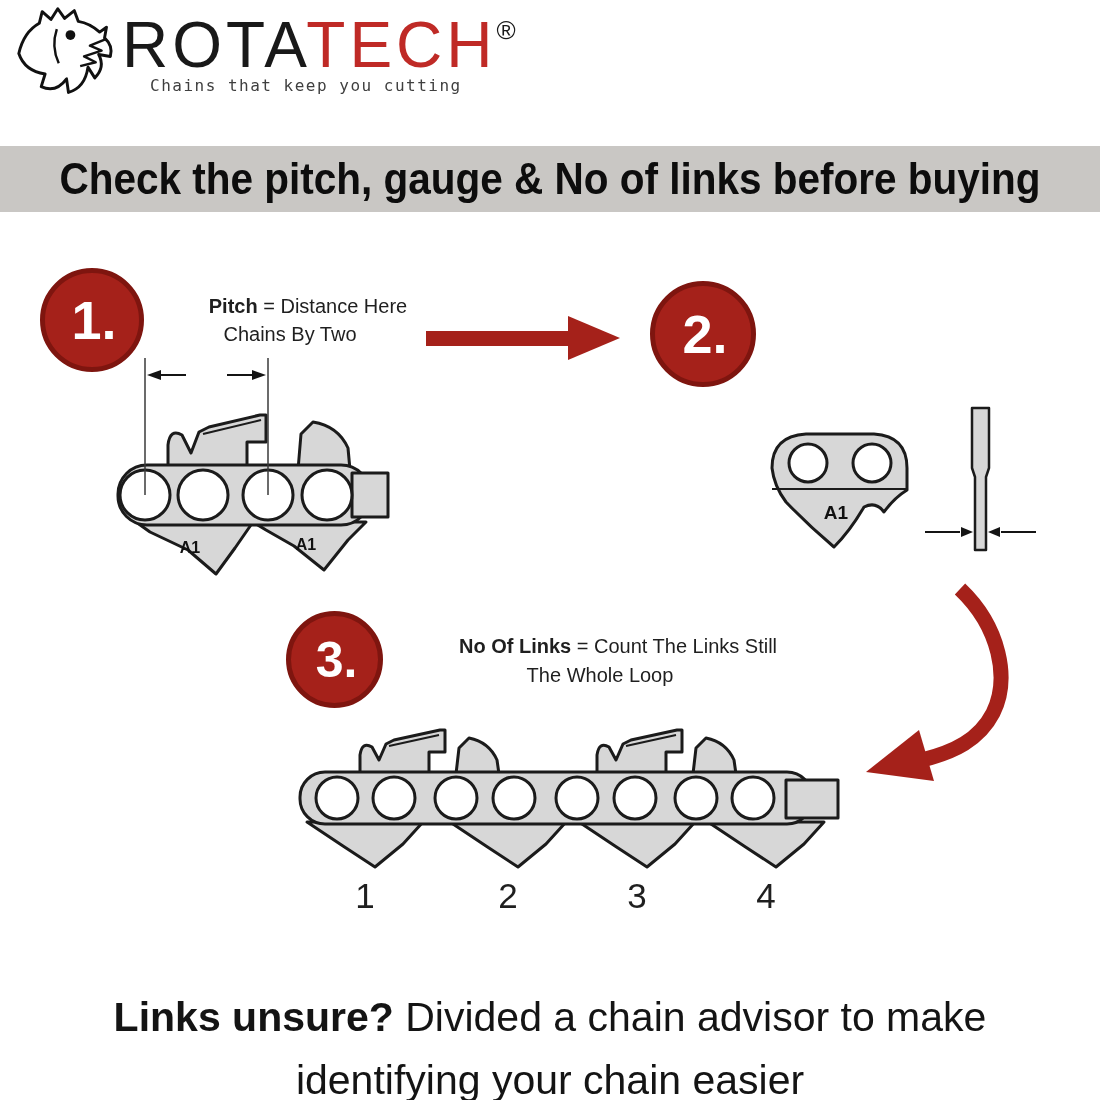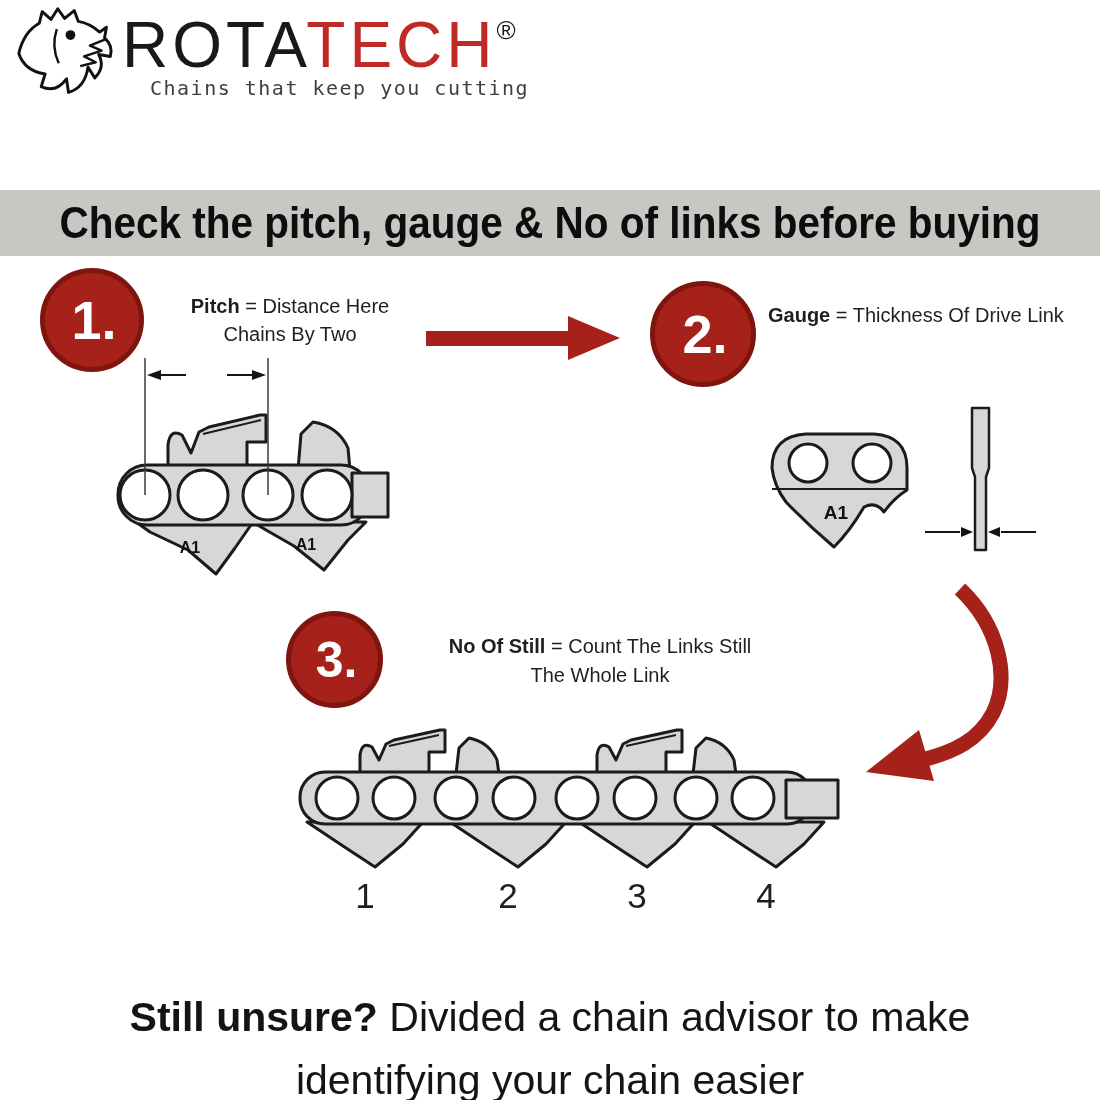--- a/index.html
+++ b/index.html
@@ -15,36 +15,36 @@
     font-family:"Liberation Sans", sans-serif;overflow:hidden;
   }
   .abs{position:absolute;}
 
   
   .brand{position:absolute;left:122px;top:8px;font-weight:400;font-size:64px;
          letter-spacing:4px;color:#191919;white-space:nowrap;}
   .brand .red{color:var(--brand-red);}
   .brand sup{font-size:26px;vertical-align:28px;letter-spacing:0;}
   .tagline{position:absolute;left:150px;top:76px;font-family:"DejaVu Sans Mono", monospace;
-           font-size:20px;letter-spacing:1.5px;color:#3f3f3f;white-space:nowrap;}
+           font-size:16px;letter-spacing:1.5px;color:#3f3f3f;white-space:nowrap;}
 
   
   .banner{position:absolute;left:0;top:146px;width:1100px;height:66px;background:var(--banner-bg);
-          display:flex;align-items:center;justify-content:center;margin-top:44px;}
+          display:flex;align-items:center;justify-content:center;}
   .banner span{font-weight:700;font-size:45px;color:#0d0d0d;white-space:nowrap;
                transform:scaleX(.9);transform-origin:center;}
 
   
   .step-circle{position:absolute;border-radius:50%;background:var(--accent);
                border:5px solid #7e150f;box-sizing:border-box;
                display:flex;align-items:center;justify-content:center;}
   .step-circle span{color:#fff;font-weight:700;line-height:1;padding-left:4px;}
 
   .caption{position:absolute;font-size:20px;color:#1f1f1f;line-height:28px;}
-  .caption .b{font-weight:700;}
+  .caption .b{font-weight:700;margin-left:36px;}
   .center{text-align:center;}
 
   
   .chain-shape{fill:var(--chain-fill);stroke:var(--chain-stroke);stroke-width:3;stroke-linejoin:round;}
   .thin{stroke-width:2.5;}
   .hole{fill:#ffffff;stroke:var(--chain-stroke);stroke-width:3;}
   .detail{fill:none;stroke:var(--chain-stroke);stroke-width:2;}
   .dim{stroke:#3a3a3a;stroke-width:1.5;fill:none;}
   .dim-arrow{fill:#141414;stroke:none;}
   .dim-tail{stroke:#141414;stroke-width:2;fill:none;}
@@ -116,24 +116,20 @@
   </svg>
 
   <svg class="abs" style="left:424px;top:314px;" width="200" height="48" viewBox="0 0 200 48">
     <rect class="accent-fill" x="2" y="17" width="142" height="15"></rect>
     <polygon class="accent-fill" points="144,2 144,46 196,24"></polygon>
   </svg>
 
   <div class="step-circle" style="left:650px;top:281px;width:106px;height:106px;">
     <span style="font-size:54px;">2.</span>
   </div>
-  <div class="caption" style="left:768px;top:301px;width:330px;">
-    <span class="b">Gauge</span>
-    <span>= Thickness Of Drive Link</span>
-  </div>
 
   <svg class="abs" style="left:752px;top:406px;" width="175" height="155" viewBox="0 0 175 155">
     <path class="chain-shape" d="M20 62 Q20 30 54 28 L122 28 Q155 30 155 62 L155 84 Q142 92 132 106 Q124 95 112 101 Q98 125 82 141 Q56 119 34 96 Q22 80 20 62 Z"></path>
     <path class="detail" d="M20 83 L155 83"></path>
     <circle class="hole" cx="56" cy="57" r="19"></circle>
     <circle class="hole" cx="120" cy="57" r="19"></circle>
     <text class="a1" x="84" y="113" style="font-size:19px;">A1</text>
   </svg>
 
   <svg class="abs" style="left:915px;top:400px;" width="130" height="170" viewBox="0 0 130 170">
@@ -148,22 +144,22 @@
 
   <svg class="abs" style="left:852px;top:583px;" width="180" height="210" viewBox="0 0 180 210">
     <path class="accent-stroke" d="M108 6 C 148 44 158 96 141 130 C 127 157 102 169 70 177"></path>
     <polygon class="accent-fill" points="14,189 67,147 82,198"></polygon>
   </svg>
 
   <div class="step-circle" style="left:286px;top:611px;width:97px;height:97px;">
     <span style="font-size:50px;">3.</span>
   </div>
   <div class="caption center" style="left:390px;top:632px;width:420px;line-height:29px;">
-    <div><span class="b">No Of Still</span> <span>= Count The Links Still</span></div>
-    <div>The Whole Link</div>
+    <div><span class="b">No Of Links</span> <span>= Count The Links Still</span></div>
+    <div>The Whole Loop</div>
   </div>
 
   <svg class="abs" style="left:280px;top:710px;" width="565" height="170" viewBox="0 0 565 170">
 
     <path class="chain-shape" d="M80 64 L80 45 Q82 31 92 37 L99 50 L106 34 L114 30 L160 20 L165 20 L165 42 L149 42 L149 64 Z"></path>
     <path class="detail" d="M109 36 L159 25"></path>
     <path class="chain-shape" d="M176 64 L179 38 L189 28 Q209 32 217 50 L219 64 Z"></path>
     <path class="chain-shape" d="M317 64 L317 45 Q319 31 329 37 L336 50 L343 34 L351 30 L397 20 L402 20 L402 42 L386 42 L386 64 Z"></path>
     <path class="detail" d="M346 36 L396 25"></path>
     <path class="chain-shape" d="M413 64 L416 38 L426 28 Q446 32 454 50 L456 64 Z"></path>
@@ -185,17 +181,17 @@
     <circle class="hole" cx="416" cy="88" r="21"></circle>
     <circle class="hole" cx="473" cy="88" r="21"></circle>
   </svg>
 
   <span class="link-num" style="left:365px;">1</span>
   <span class="link-num" style="left:508px;">2</span>
   <span class="link-num" style="left:637px;">3</span>
   <span class="link-num" style="left:766px;">4</span>
 
   <div class="footer">
-    <div><span class="b">Still unsure?</span> <span>Divided a chain advisor to make</span></div>
+    <div><span class="b">Links unsure?</span> <span>Divided a chain advisor to make</span></div>
     <div>identifying your chain easier</div>
   </div>
 
 </div>
 
 </body></html>

